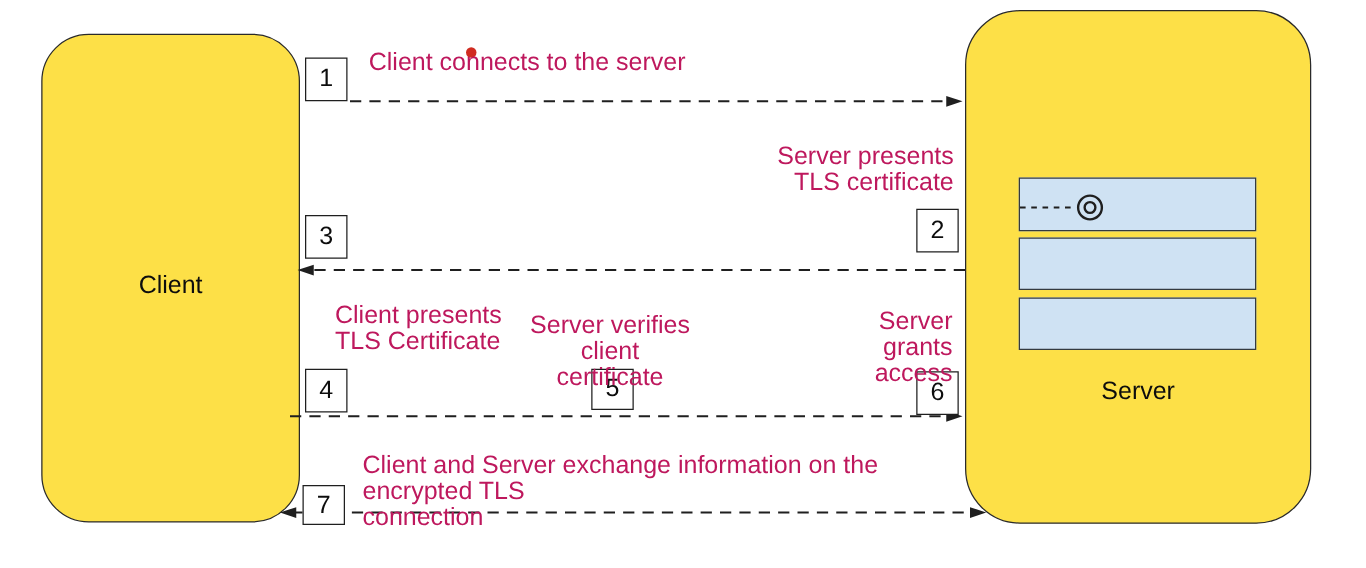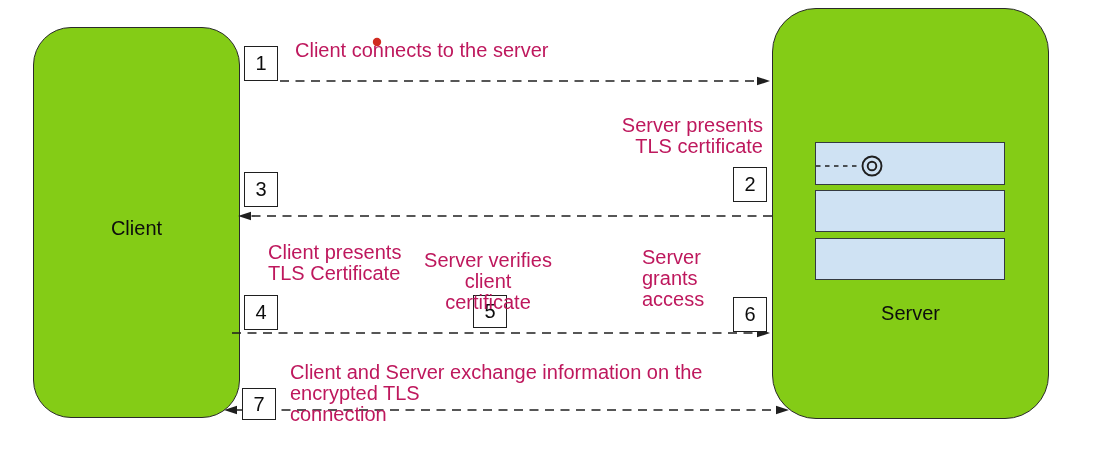--- a/index.html
+++ b/index.html
@@ -2,21 +2,21 @@
 <html><head>
 <meta charset="utf-8">
 <style>
   html,body{margin:0;padding:0;background:#ffffff;}
   .canvas{
     position:relative;width:1093px;height:454px;background:#ffffff;overflow:hidden;
     font-family:"Liberation Sans","DejaVu Sans",sans-serif;color:#111111;
   }
   
   .node{
-    position:absolute;background:#84cc16;border:1.6px solid #2a2a2a;z-index:1;box-sizing:border-box;
+    position:absolute;background:#fde047;border:1.6px solid #2a2a2a;z-index:1;box-sizing:border-box;
   }
   .client-node{left:33px;top:27px;width:207px;height:391px;border-radius:38px;}
   .server-node{left:772px;top:8px;width:277px;height:411px;border-radius:44px;}
   .node-label{
     position:absolute;left:0;right:0;text-align:center;font-size:20px;line-height:24px;color:#0d0d0d;
   }
   .client-node .node-label{top:188px;}
   .server-node .node-label{top:292px;}
   
   .rack{
@@ -43,21 +43,21 @@
   .badge-7{left:242px;top:388px;height:32px;}
   
   .step-label{
     position:absolute;z-index:3;font-size:20px;line-height:21px;white-space:pre-line;color:#be185d;
   }
   .label-1{left:295px;top:40px;white-space:nowrap;}
   .label-2{left:613px;top:115px;width:150px;text-align:right;}
   .label-3{left:257px;top:121px;}
   .label-4{left:268px;top:242px;}
   .label-5{left:405px;top:250px;width:166px;text-align:center;}
-  .label-6{left:642px;top:247px;width:120px;text-align:left;}
+  .label-6{left:642px;top:247px;width:120px;text-align:right;}
   .label-7{left:290px;top:362px;width:460px;}
 </style>
 </head>
 <body>
 
 <div class="canvas">
 
   <div class="node client-node">
     <div class="node-label">Client</div>
   </div>

